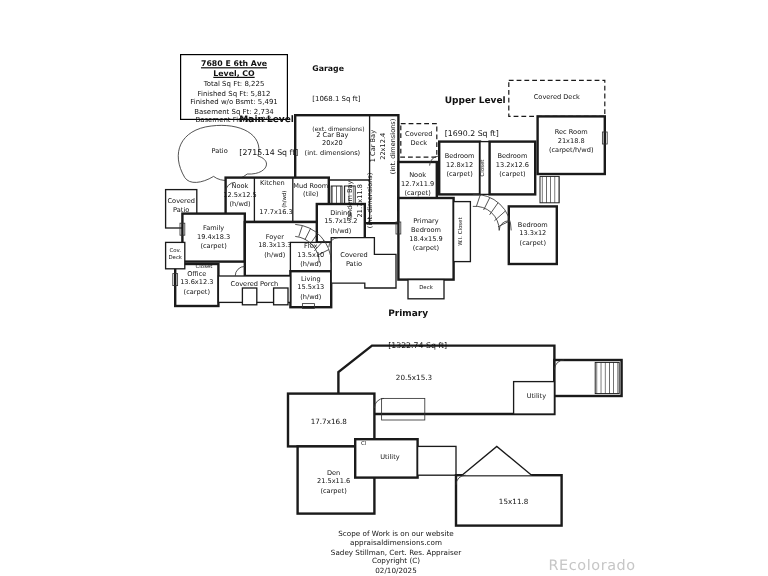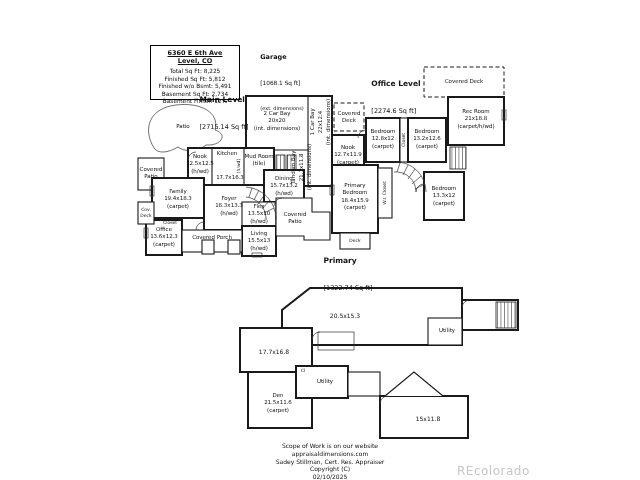--- a/index.html
+++ b/index.html
@@ -129,21 +129,21 @@
       <rect x="380" y="396" width="88" height="42" class="w2"></rect>
       <path d="M385,396 L414,372 L443,396" class="w1" fill="none"></path>
 
       <path d="M312,340 A8,8 0 0 1 320,332" class="w05"></path>
       <path d="M380,404 A8,8 0 0 1 388,396" class="w05"></path>
       <path d="M462,308 A8,8 0 0 1 470,300" class="w05"></path>
     </g>
   </svg>
 
   <div id="info-box">
-    <div class="addr">6360 E 6th Ave</div>
+    <div class="addr">7680 E 6th Ave</div>
     <div class="addr">Level, CO</div>
     <div class="stats">Total Sq Ft: 8,225
 Finished Sq Ft: 5,812
 Finished w/o Bsmt: 5,491
 Basement Sq Ft: 2,734
 Basement Finish: 12%</div>
   </div>
 
   <div class="plan-title" style="left:282px;top:82px;">
     <div class="t" style="font-size:6.5px">Garage</div>
@@ -194,22 +194,22 @@
 13.6x12.3
 (carpet)</div>
   <div class="label tiny" style="left:146px;top:213px;">Cov.
 Deck</div>
   <div class="label tiny" style="left:170px;top:223px;">Closet</div>
   <div class="label" style="left:212px;top:238px;">Covered Porch</div>
   <div class="label" style="left:295px;top:218px;">Covered
 Patio</div>
 
   <div class="plan-title" style="left:396px;top:97px;">
-    <div class="t">Office Level</div>
-    <div class="s">[2274.6 Sq ft]</div>
+    <div class="t">Upper Level</div>
+    <div class="s">[1690.2 Sq ft]</div>
   </div>
   <div class="label" style="left:349px;top:117px;">Covered
 Deck</div>
   <div class="label" style="left:464px;top:82px;">Covered Deck</div>
   <div class="label" style="left:476px;top:119px;">Rec Room
 21x18.8
 (carpet/h/wd)</div>
   <div class="label" style="left:348px;top:155px;">Nook
 12.7x11.9
 (carpet)</div>

